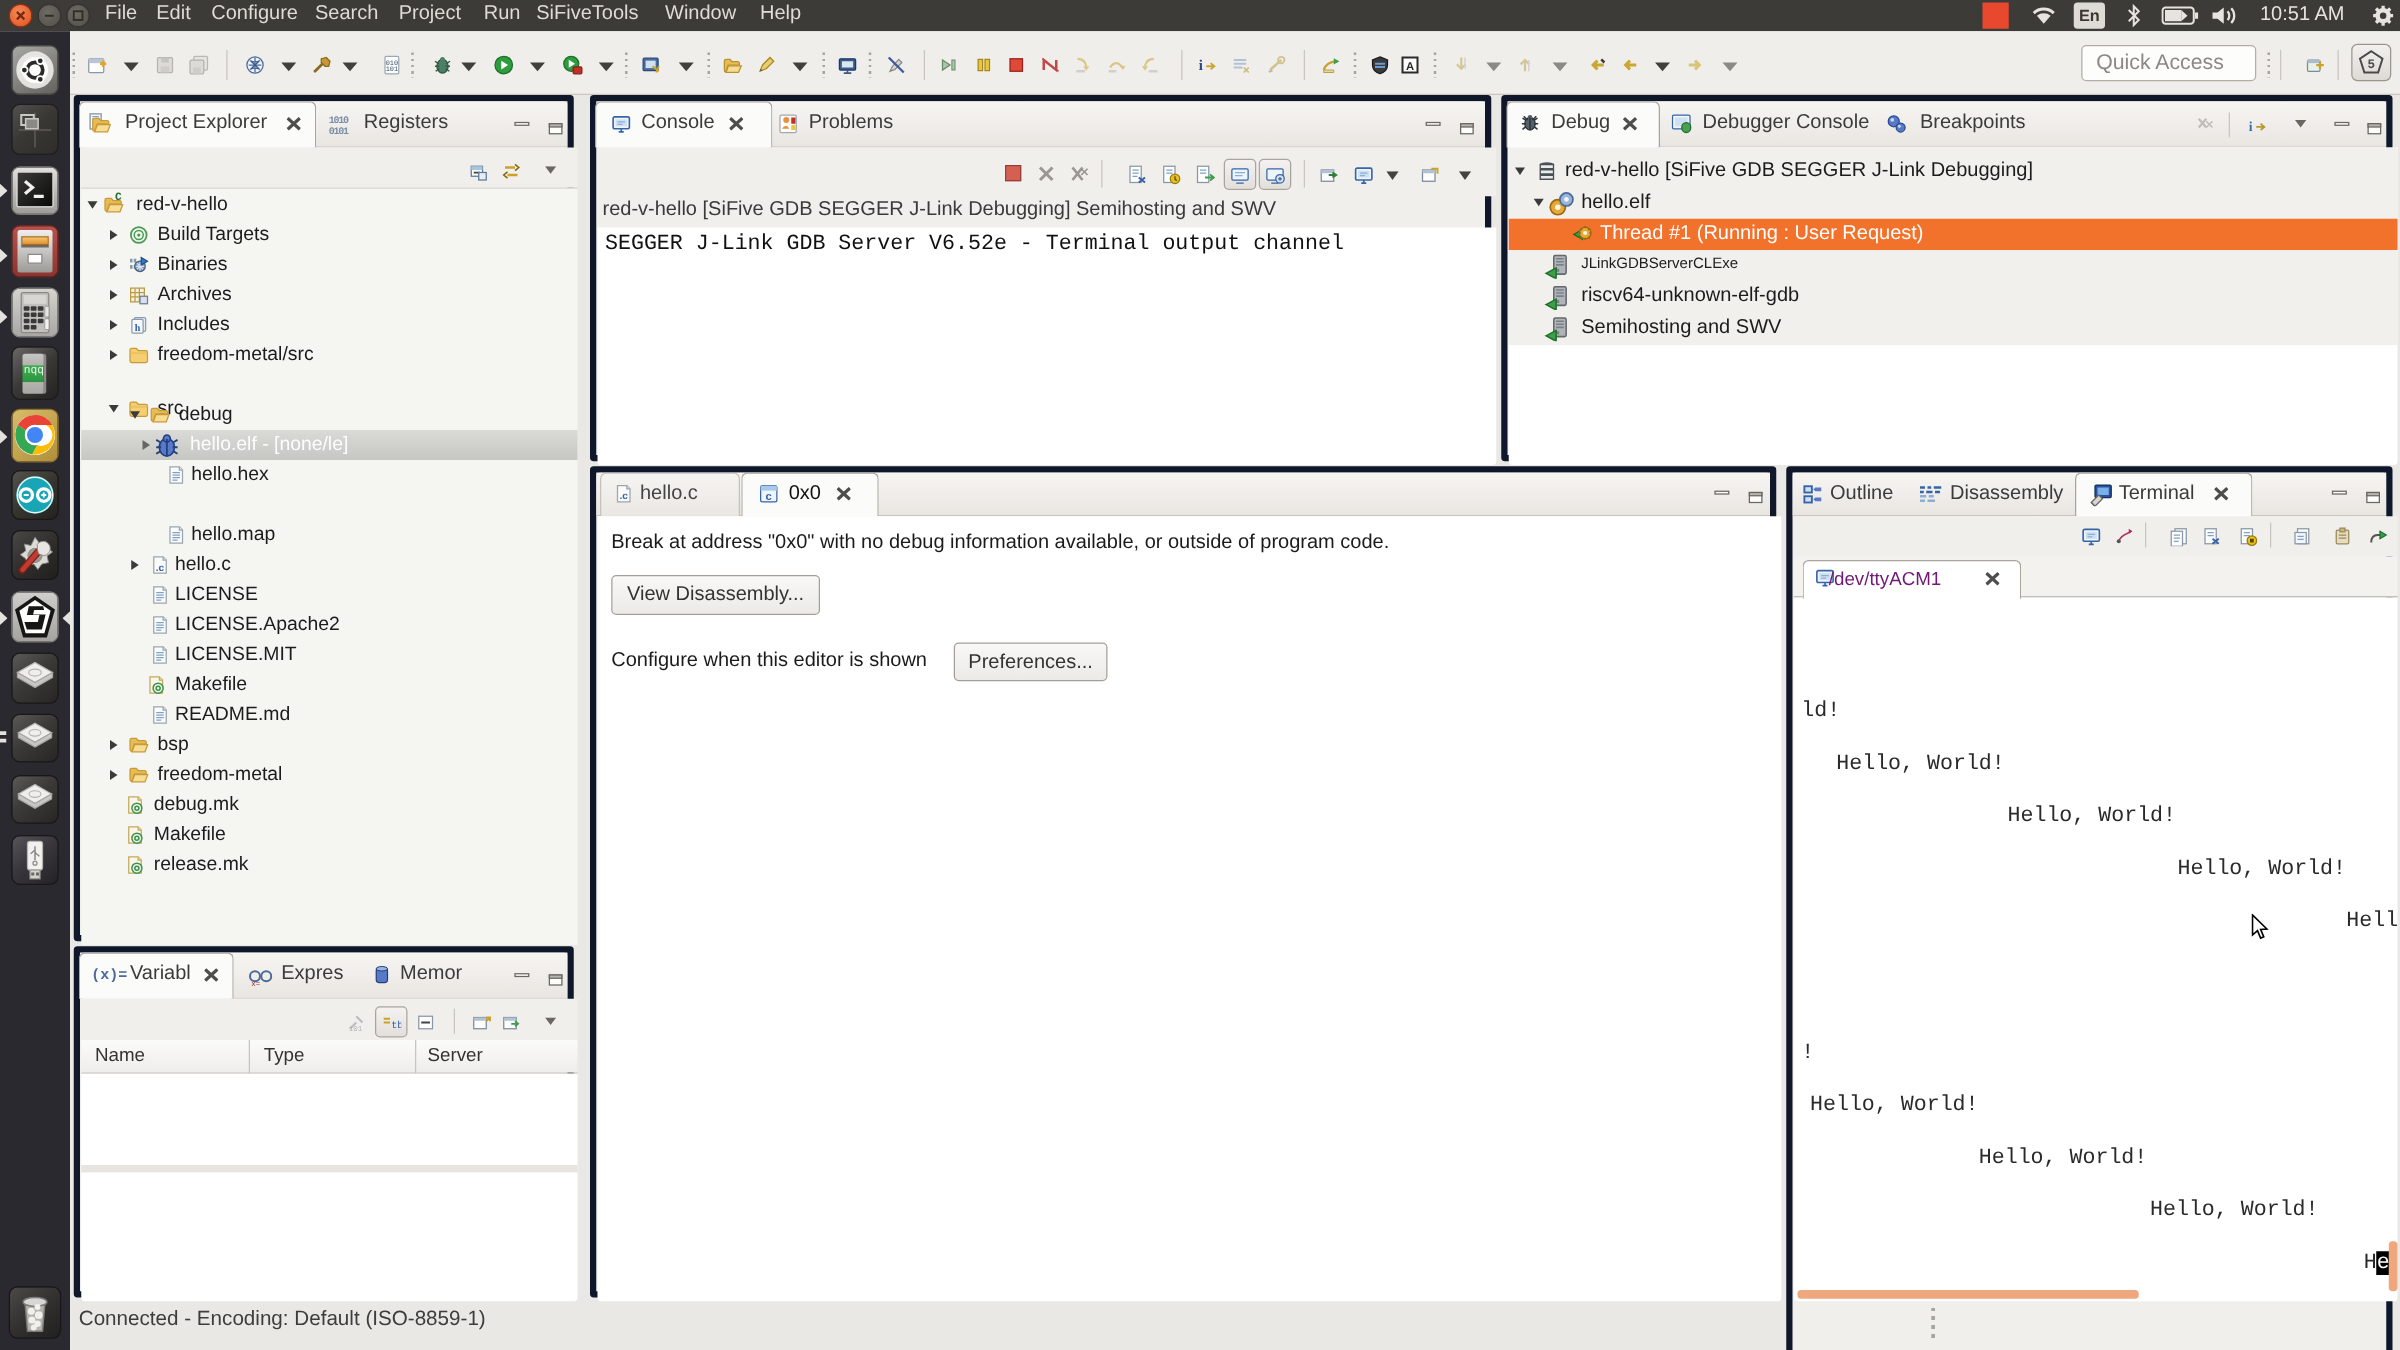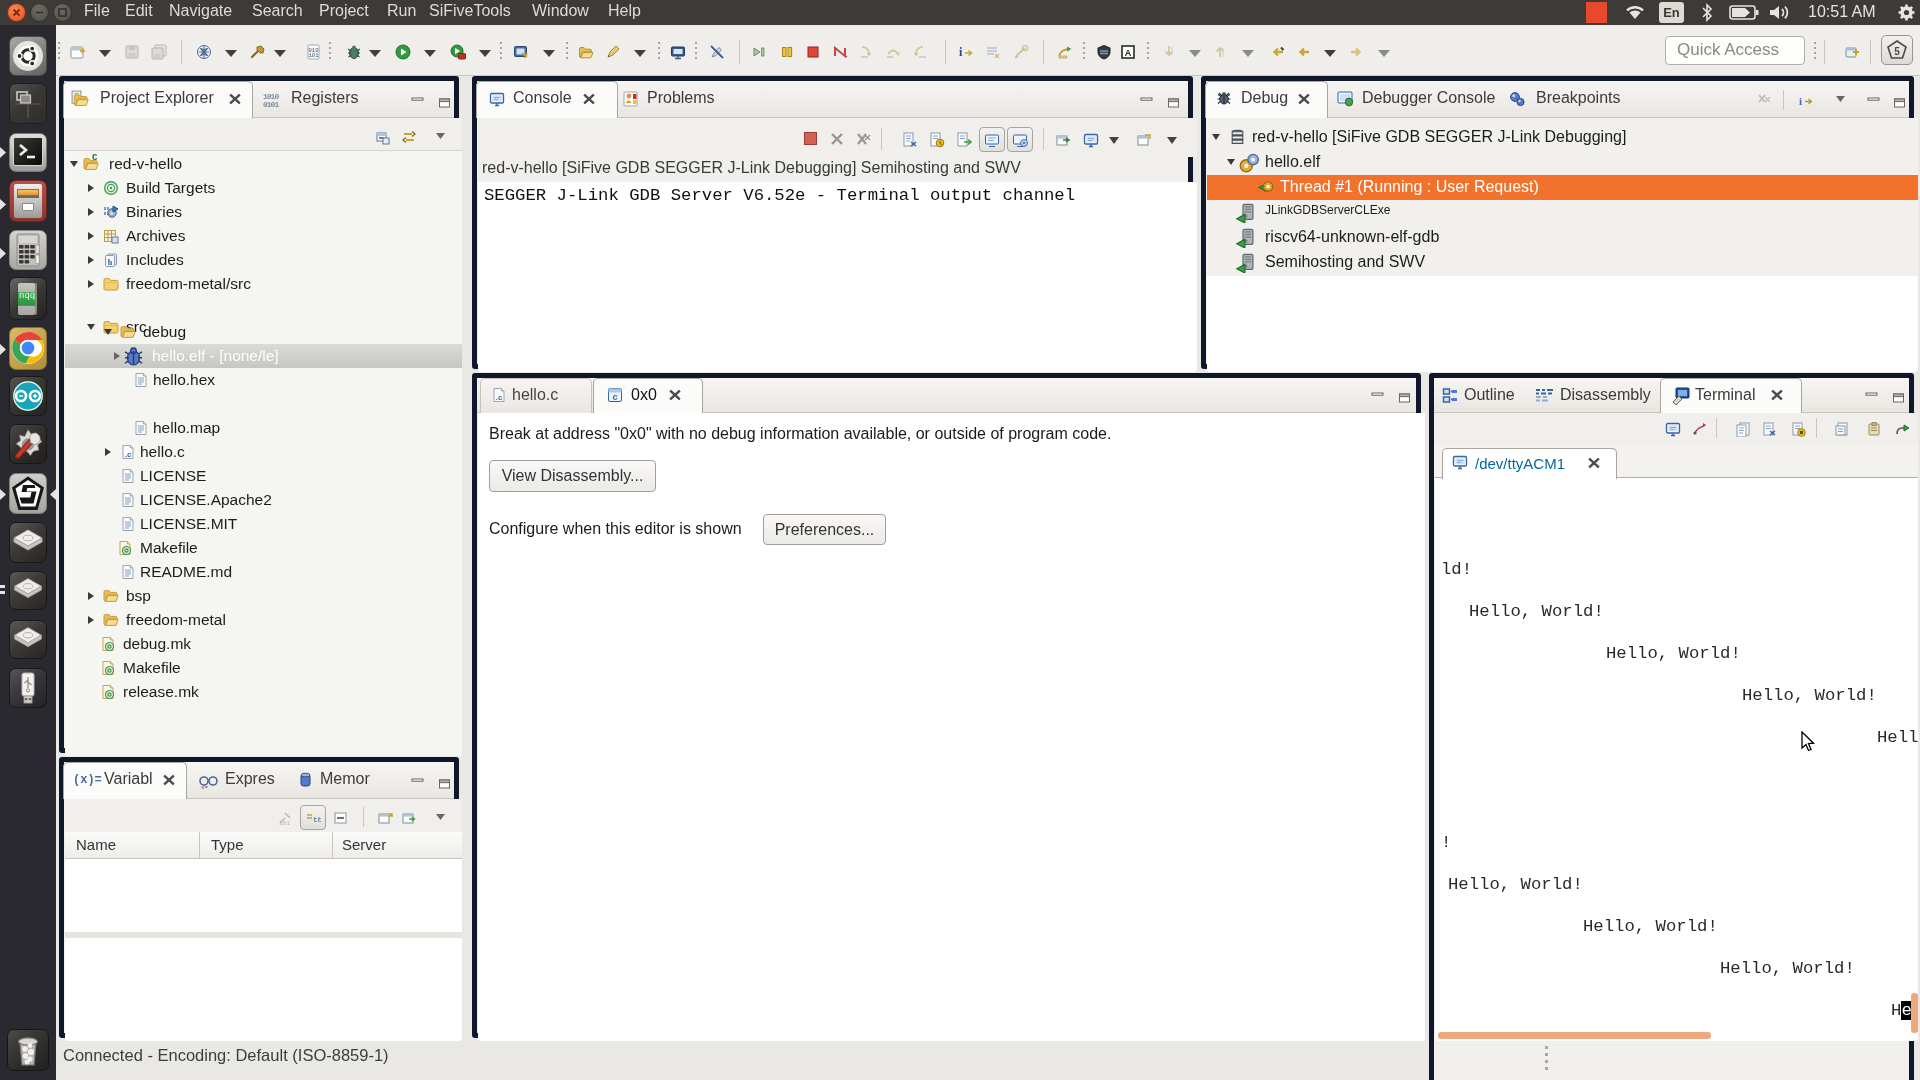--- a/index.html
+++ b/index.html
@@ -161,21 +161,21 @@
           <path d="M5 8.5 H12" stroke="#302e2a" stroke-width="1.6"></path>
         </svg>
     </div>
     <div class="wbtn" style="left:53px; background:radial-gradient(circle at 40% 35%, #6e6b64, #514e48); border:1px solid #35332f;">
       <svg width="17" height="17" viewBox="0 0 17 17">
           <rect x="5" y="5" width="7" height="7" fill="none" stroke="#302e2a" stroke-width="1.5"></rect>
         </svg>
     </div>
     <div class="menu" style="left:84px;">File</div>
     <div class="menu" style="left:125px;">Edit</div>
-    <div class="menu" style="left:169px;">Navigate</div>
+    <div class="menu" style="left:169px;">Configure</div>
     <div class="menu" style="left:252px;">Search</div>
     <div class="menu" style="left:319px;">Project</div>
     <div class="menu" style="left:387px;">Run</div>
     <div class="menu" style="left:429px;">SiFiveTools</div>
     <div class="menu" style="left:532px;">Window</div>
     <div class="menu" style="left:608px;">Help</div>
 
     <div class="abs" style="left:1586px; top:2px; width:21px; height:21px; background:#e8482e;"></div>
     <svg class="abs" style="left:1623px; top:4px;" width="24" height="17" viewBox="0 0 24 17">
       <path d="M12 15 L6.5 8.5 A8.6 8.6 0 0 1 17.5 8.5 Z" fill="#e7e4df"></path>
@@ -1120,21 +1120,21 @@
     <svg class="abs" style="left:461px; top:43px; width:16px; height:16px;">
         <path d="M2 13 q0 -6 5 -6 h4" stroke="#555" stroke-width="1.6" fill="none"></path>
         <path d="M9 4 l5 3 -5 3 Z" fill="#3f9e49" stroke="#1d7029"></path>
       </svg>
 
     <div class="abs" style="left:1px; top:67px; width:483px; height:33px; background:#f4f2ef; border-bottom:1px solid #b2ada5;"></div>
     <div class="abs" style="left:8px; top:70px; width:175px; height:31px; background:#fff; border:1px solid #a9a49c; border-bottom:none; border-radius:5px 5px 0 0; z-index:2;"></div>
     <svg class="abs" style="left:18px; top:76px; width:17px; height:17px; z-index:3;">
         <use href="#i-mon"></use>
       </svg>
-    <div class="abs" style="left:41px; top:77px; font-size:15px; color:#0369a1; z-index:3;">/dev/ttyACM1</div>
+    <div class="abs" style="left:29px; top:77px; font-size:15px; color:#701a75; z-index:3;">/dev/ttyACM1</div>
     <svg class="abs" style="left:152px; top:77px; width:15px; height:15px; z-index:3;">
         <use href="#i-x"></use>
       </svg>
 
     <div class="content mono" style="left:1px; top:100px; width:483px; height:563px; border-radius:0 0 3px 3px; font-size:17.3px; color:#2a2a2a;">
       <div class="abs" style="left:6px;   top:82px;">ld!</div>
       <div class="abs" style="left:34px;  top:124px;">Hello, World!</div>
       <div class="abs" style="left:171px; top:166px;">Hello, World!</div>
       <div class="abs" style="left:307px; top:208px;">Hello, World!</div>
       <div class="abs" style="left:442px; top:250px;">Hell</div>

